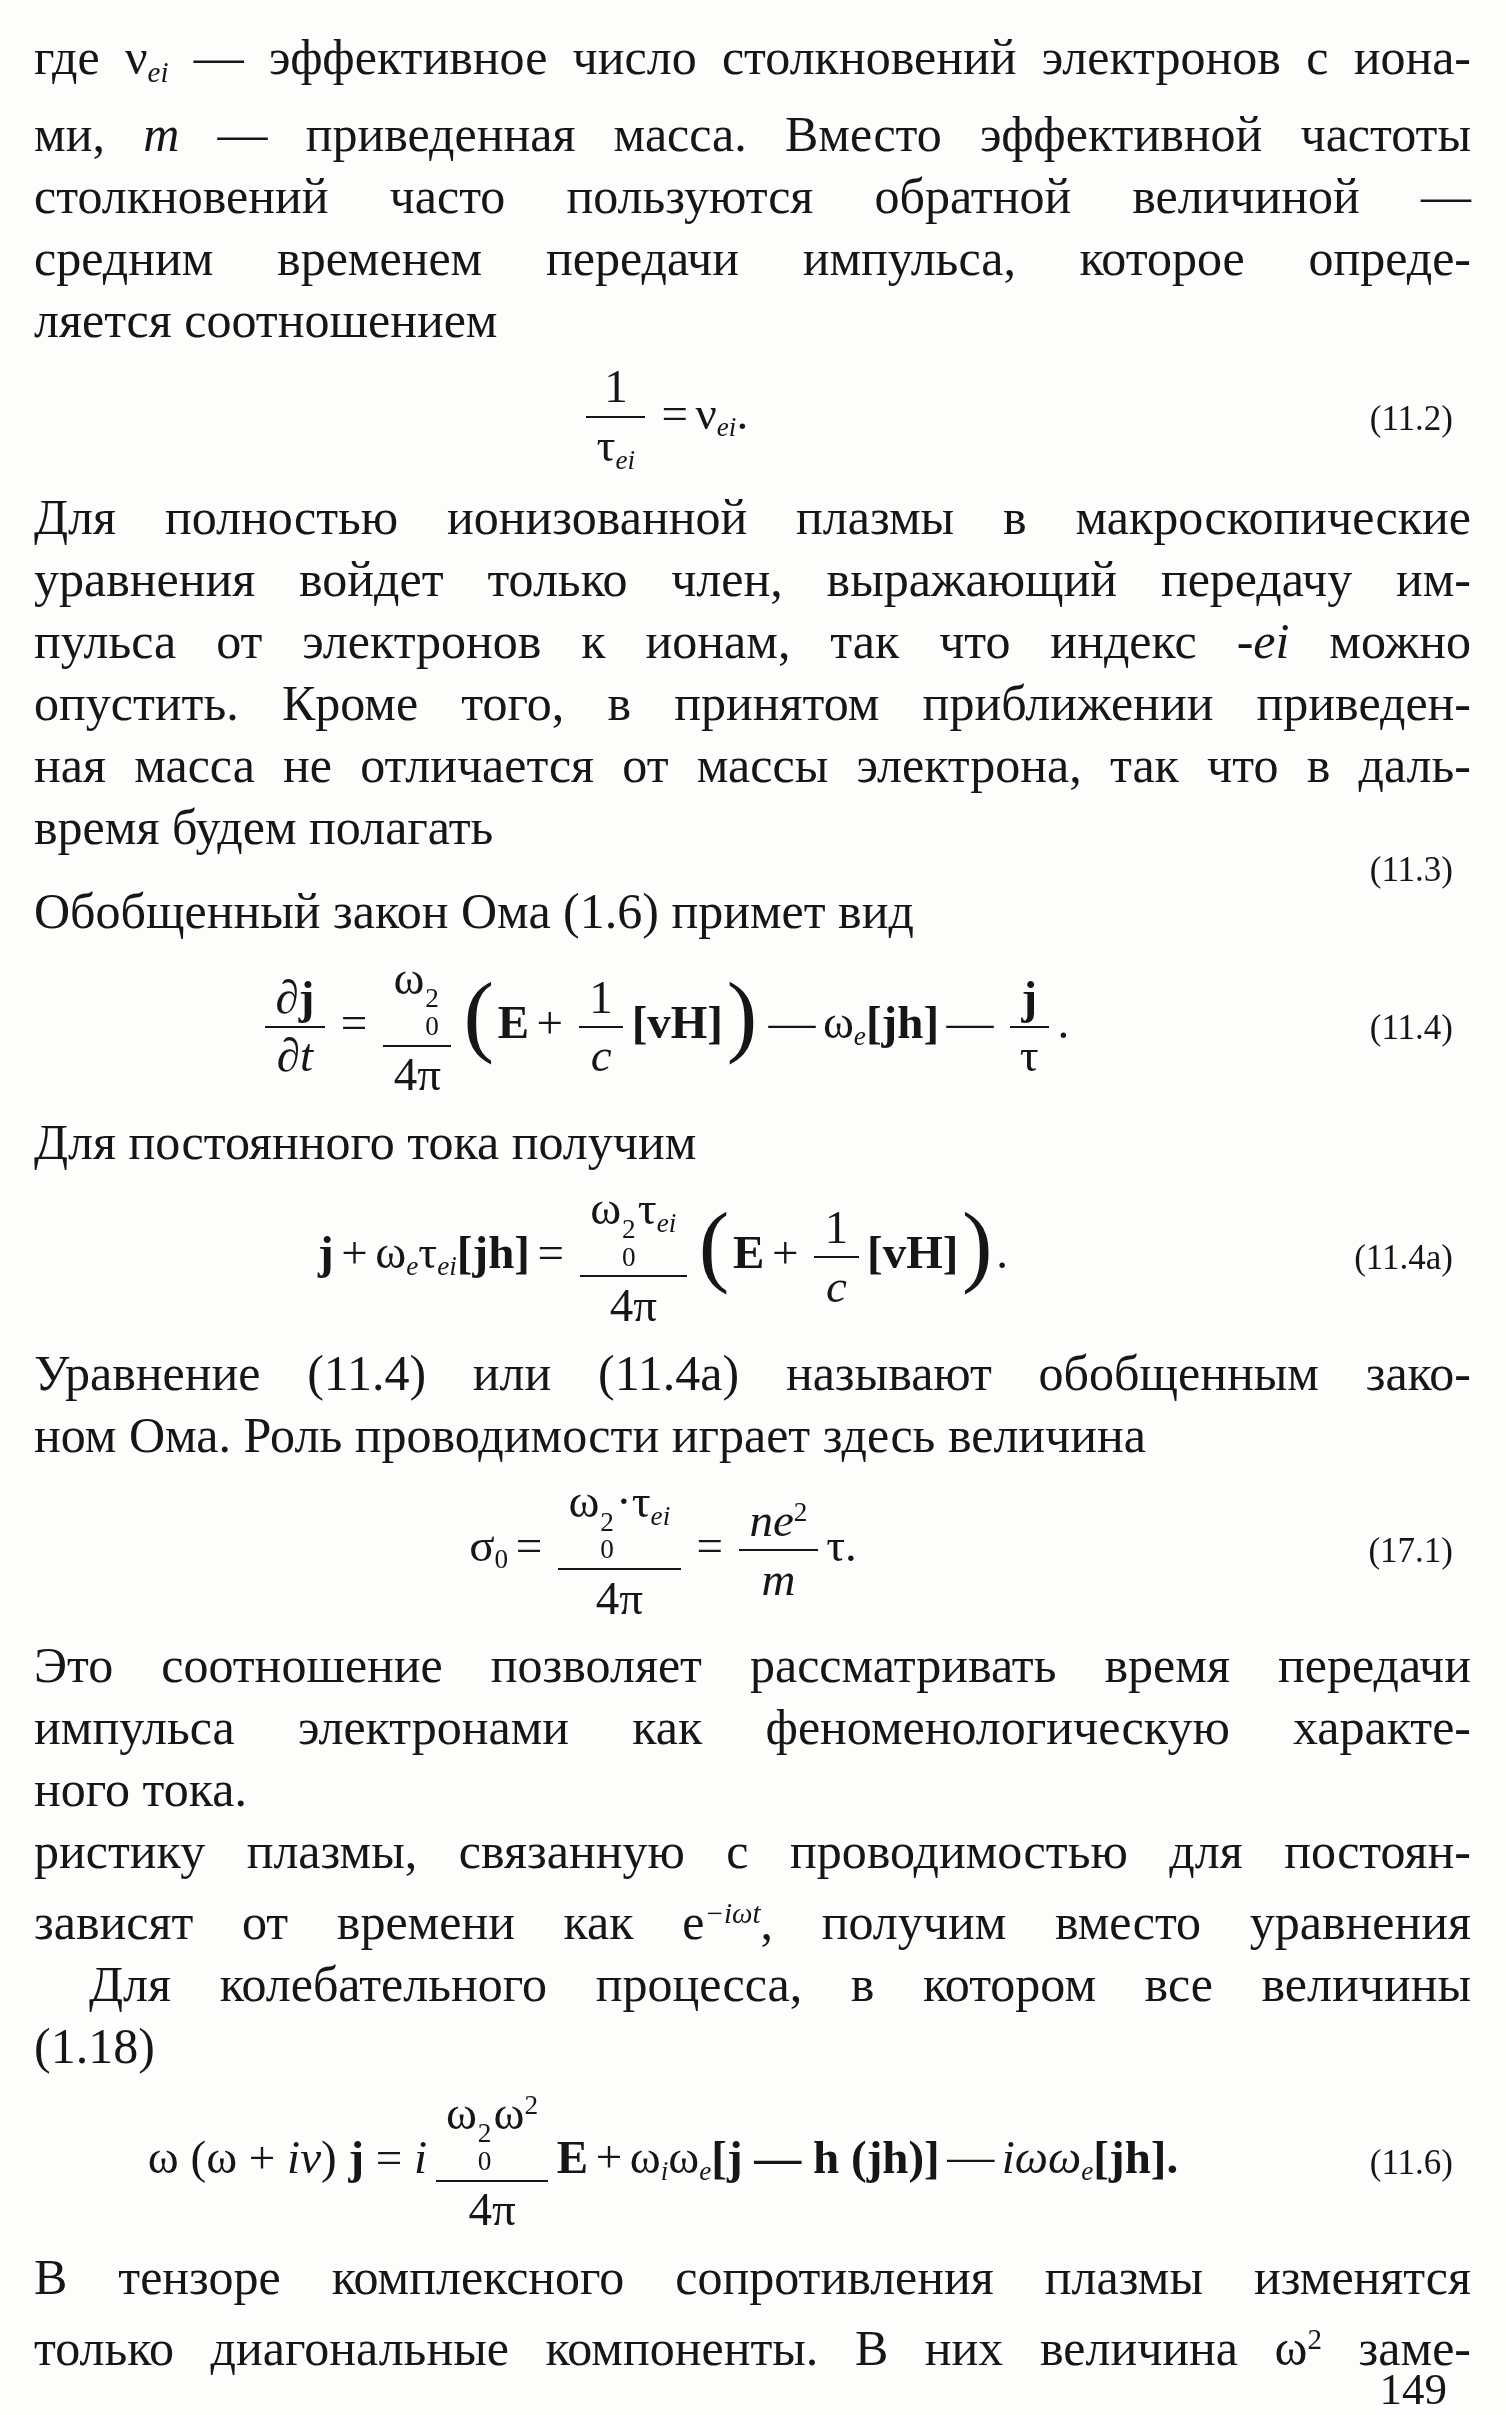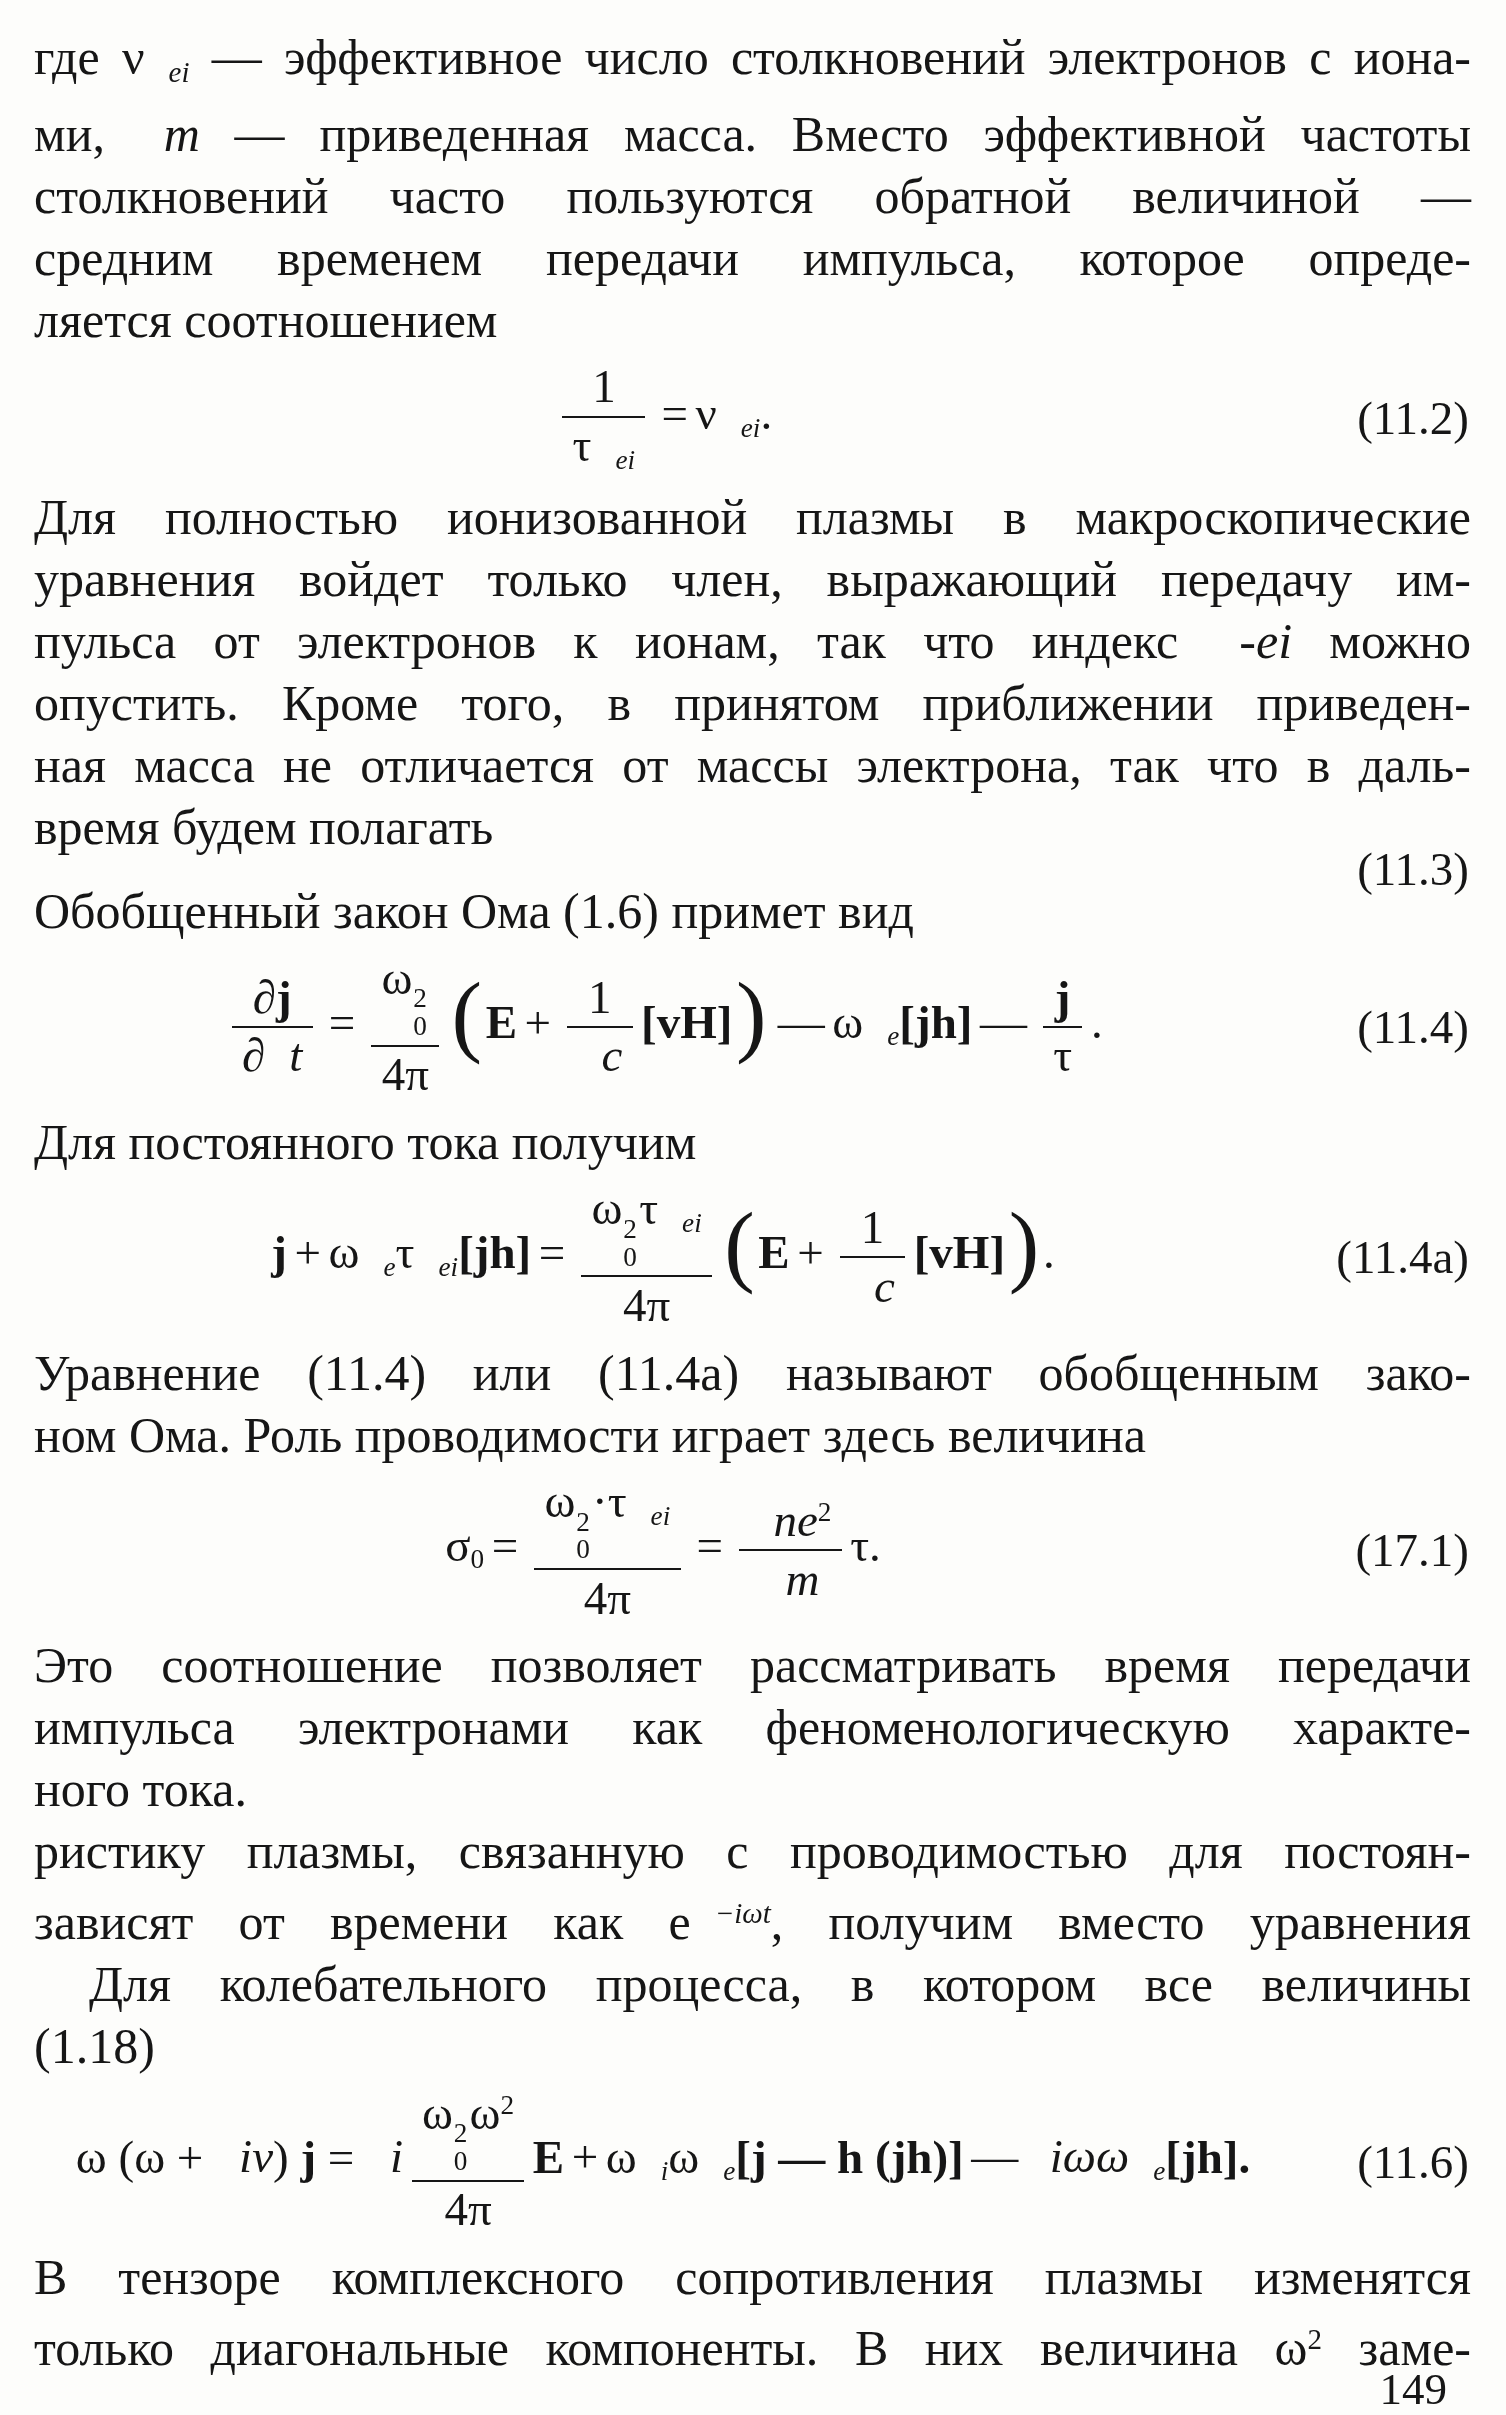--- a/index.html
+++ b/index.html
@@ -15,44 +15,44 @@
     padding:26px 36px 0 34px;
     overflow:hidden;
   }
   .para { margin:0; }
   .line {
     text-align:justify;
     text-align-last:justify;
   }
   .line.last { text-align-last:left; }
   .line.ind { text-indent:55px; }
-  .it { font-style:italic;margin-left:24px; }
+  .it { font-style:italic; }
   .bf { font-weight:bold; }
   .sb { font-size:0.58em; vertical-align:-0.28em; }
   .sp { font-size:0.58em; vertical-align:0.55em; }
   
   .ss {
     display:inline-flex; flex-direction:column; align-items:flex-start;
     font-size:0.58em; line-height:1.02; vertical-align:-0.5em;
     margin:0 0.08em 0 0.03em;
   }
   
   .eq {
     position:relative;
     display:flex; align-items:center; justify-content:center;
     padding-right:179px;
     margin:11.3px 0;
     line-height:1.15;
     font-size:47px;
   }
   .eq-body { display:inline-block; white-space:nowrap; }
   .eq .lbl {
-    position:absolute; right:2px; top:50%;
+    position:absolute; right:18px; top:50%;
     transform:translateY(-50%);
-    font-size:47px; line-height:1;
+    font-size:35px; line-height:1;
   }
   .frac {
     display:inline-flex; flex-direction:column; align-items:center;
     vertical-align:middle; margin:0 0.18em;
     line-height:1.05;
   }
   .frac .num { display:block; align-self:stretch; text-align:center;
     padding:0 0.22em 0.08em; border-bottom:2.8px solid currentColor; }
   .frac .den { display:block; align-self:stretch; text-align:center;
     padding:0.08em 0.22em 0; }

